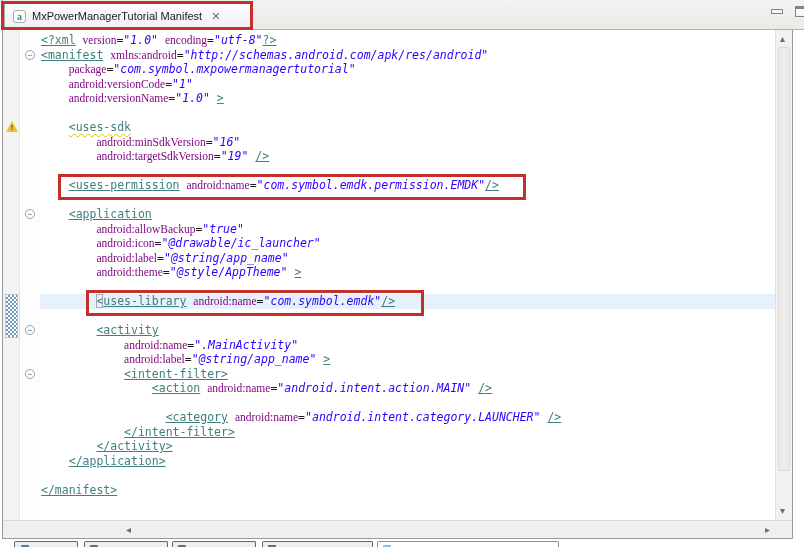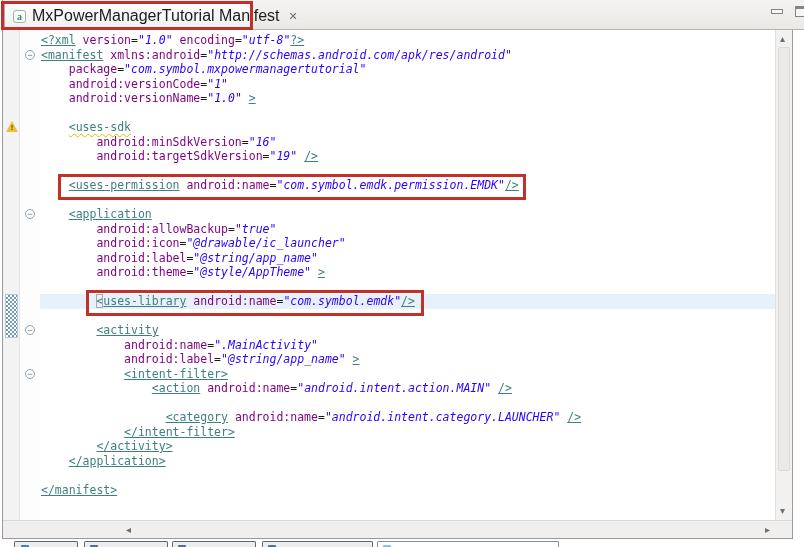--- a/index.html
+++ b/index.html
@@ -20,21 +20,21 @@
     background:linear-gradient(#FEFEFE,#F0F0F0);
     border:1px solid #ABABAB; border-bottom:none;
     border-radius:3px 3px 0 0;
     display:flex; align-items:center; padding:0 8px; cursor:default;
   }
   .etab-icon {
     width:13px; height:13px; border:1px solid #9FB3AE; border-radius:3px;
     background:#FDFDF8; color:#2E8B7F; font:bold 10px/11px "Liberation Serif", serif;
     text-align:center; margin-right:6px; flex:none;
   }
-  .etab-label { font-size:16px; color:#1c1c1c; white-space:nowrap; }
+  .etab-label { font-size:11px; color:#1c1c1c; white-space:nowrap; }
   .etab-close { margin-left:9px; color:#6e6e6e; font-size:11px; line-height:11px; cursor:pointer; }
   .winctl-min {
     position:absolute; left:771px; top:9px; width:12px; height:5px;
     border:1px solid #848484; background:#F6F6F6;
   }
   .winctl-max {
     position:absolute; left:795px; top:6px; width:14px; height:11px;
     border:1px solid #848484; border-top:3px solid #848484; background:#F6F6F6;
   }
   
@@ -64,21 +64,21 @@
   .code {
     position:absolute; left:0; top:0; right:17px; bottom:0;
     padding:3px 0 0 38px; white-space:pre; overflow:hidden;
     font-family:"DejaVu Sans Mono", monospace; font-size:11.5px; cursor:text;
   }
   .code-line { height:14.5px; line-height:14.5px; position:relative; }
   .tk-text { color:#1a1a1a; }
   .tk-tag  { color:#3F7F7F;text-decoration:underline; }
   .tk-tagw { color:#3F7F7F; text-decoration:underline wavy #D9C200 1px; text-underline-offset:2px; }
   .tk-tagm { color:#3F7F7F; outline:1px solid #A9A9A9; outline-offset:-1px; }
-  .tk-attr { color:#7F007F; }
+  .tk-attr { color:#7F007F;font-family:Liberation Serif, serif; }
   .tk-val  { color:#2A00FF; font-style:italic; }
   
   .vscroll {
     position:absolute; right:0; top:0; width:17px; height:490px;
     background:#F2F1F0; border-left:1px solid #E0E0E0;
   }
   .vthumb { position:absolute; left:2px; right:2px; top:17px; height:424px; background:#EBEAE9; border:1px solid #DCDBDA; border-radius:2px; }
   .sarrow { position:absolute; color:#6f6f6f; font-size:10px; line-height:10px; cursor:pointer; }
   .hscroll {
     position:absolute; left:0; right:0; top:490px; height:18px;

